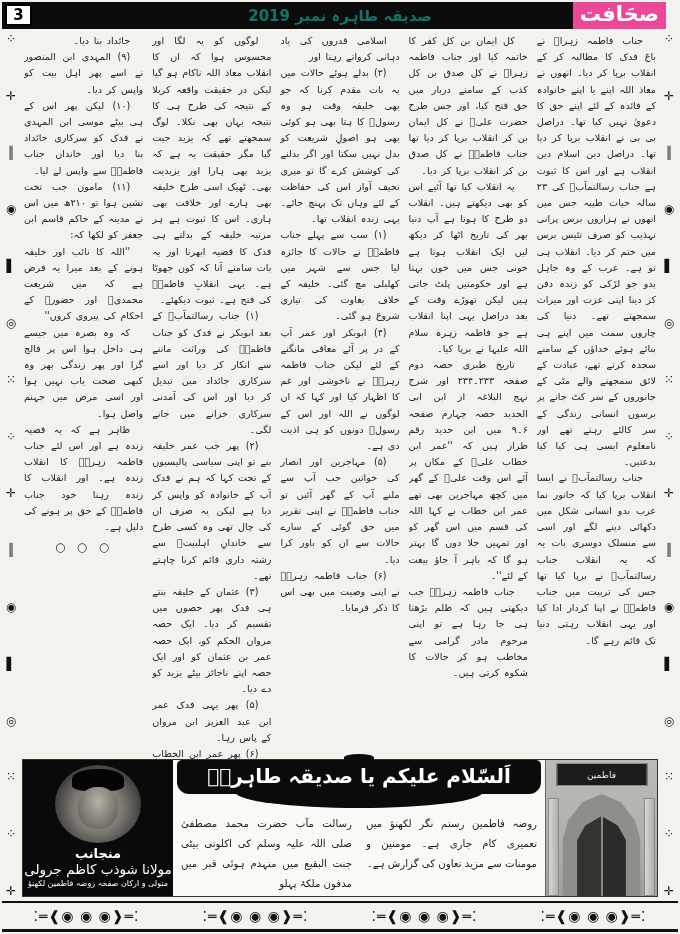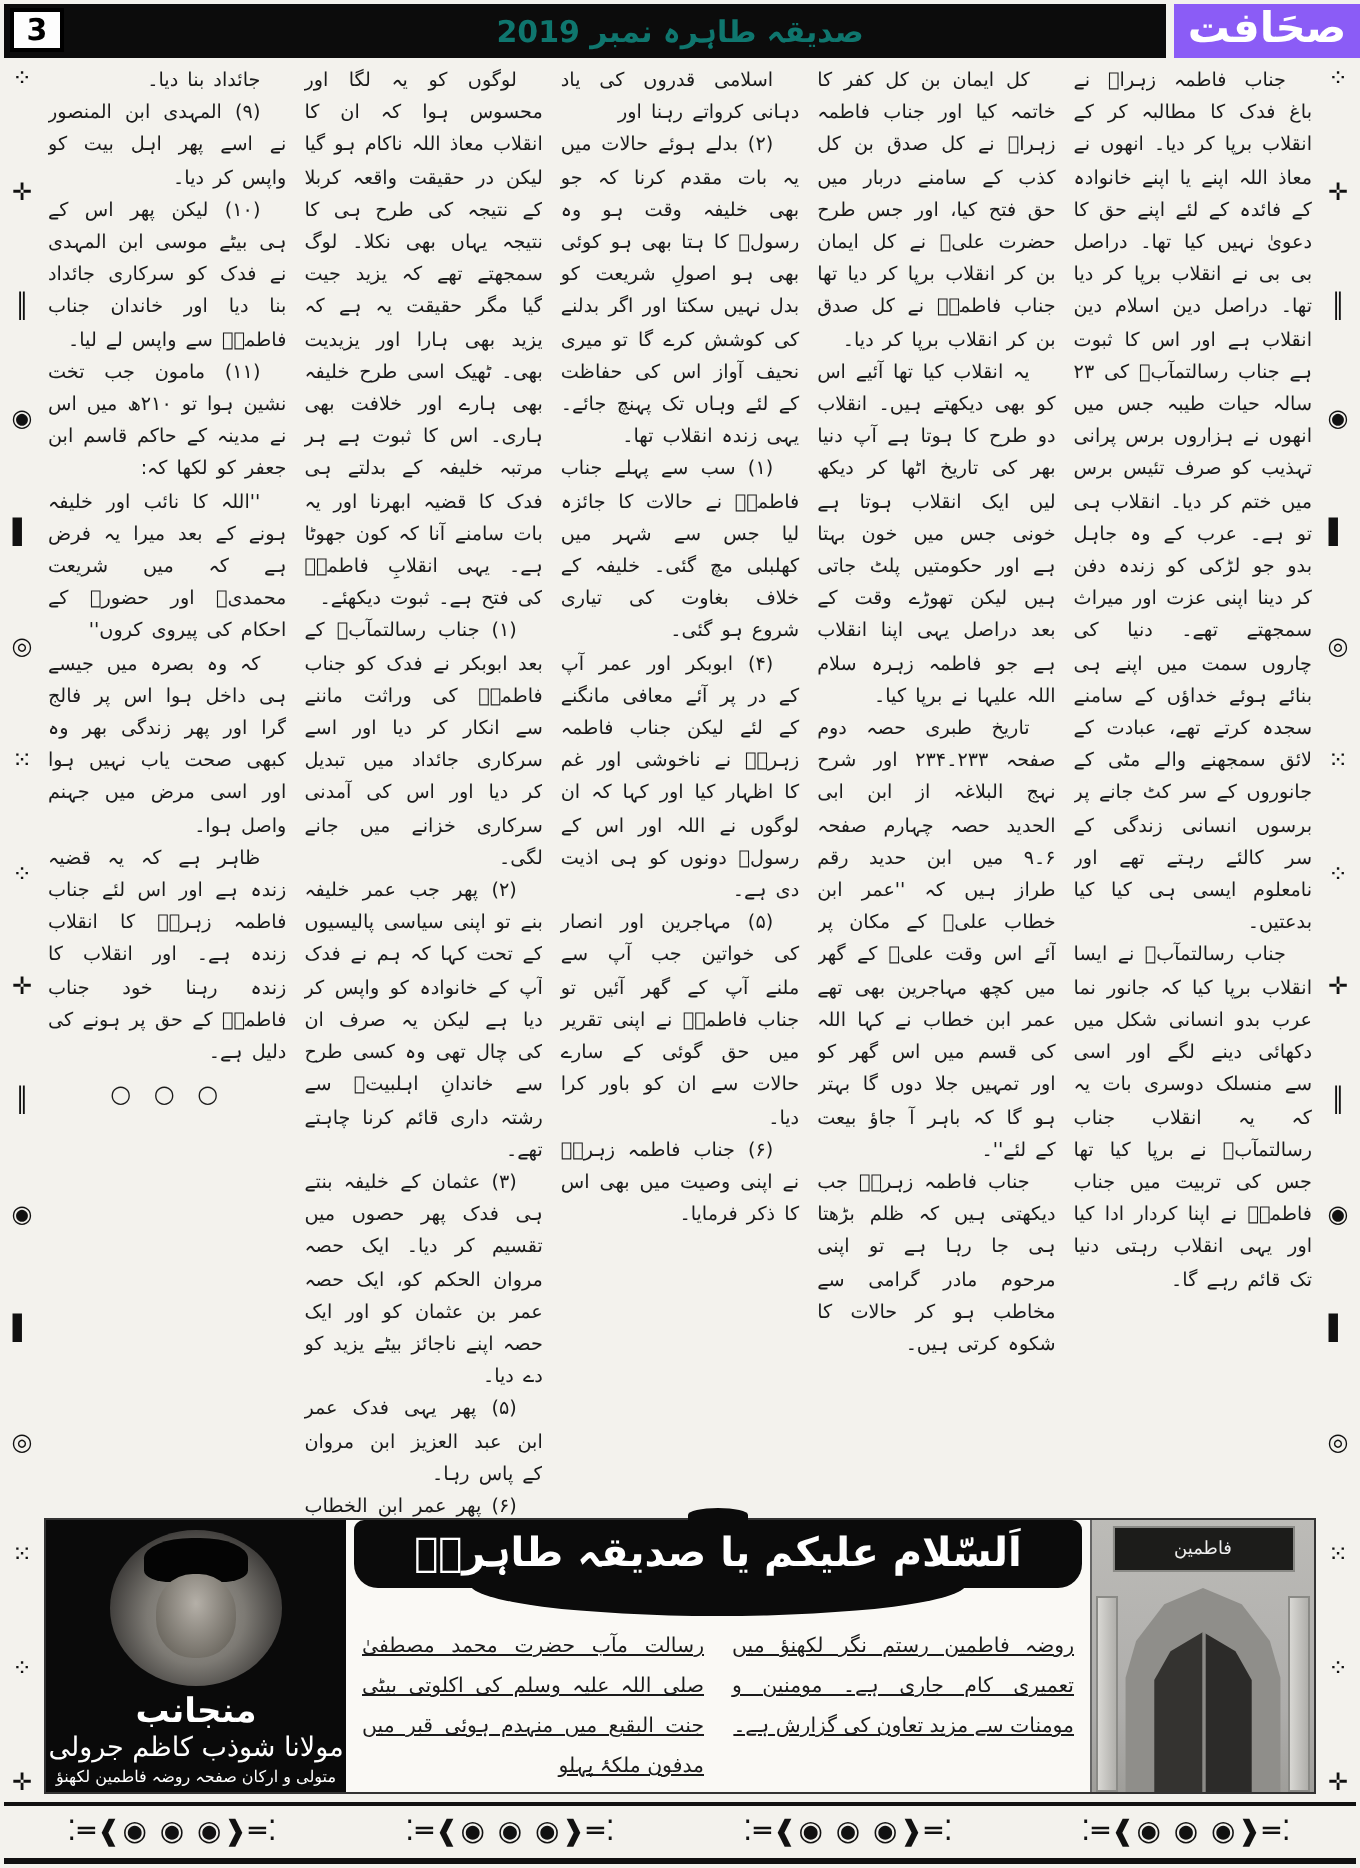--- a/index.html
+++ b/index.html
@@ -9,21 +9,21 @@
     width: 680px; height: 934px;
     margin: 0 auto;
     background: #f3f2ed;
     outline: 1px solid #3a3a3a;
     overflow: hidden;
     font-family: "DejaVu Sans", sans-serif;
     color: #1b1b1b;
   }
   
   .hdr-bar-main { position:absolute; top:2px; left:2px; right:97px; height:27px; background:#0c0c0c; }
-  .hdr-bar-mast { position:absolute; top:2px; right:0; width:93px; height:27px; background:#8b5cf6;
+  .hdr-bar-mast { position:absolute; top:2px; right:14px; width:93px; height:27px; background:#ec4899;
                   display:flex; align-items:center; justify-content:center; }
   .masthead { color:#fff; font-size:21px; font-weight:bold; direction:rtl; line-height:1; padding-bottom:3px; }
   .edition-title { position:absolute; top:2px; left:97px; right:97px; height:27px;
                    display:flex; align-items:center; justify-content:center;
                    color:#0f766e; font-size:15px; font-weight:bold; direction:rtl; }
   .pagenum-box { position:absolute; top:4px; left:5px; width:27px; height:22px;
                  background:#fdfdfd; border:2px solid #000; color:#000;
                  display:flex; align-items:center; justify-content:center;
                  font-size:15px; font-weight:bold; }
   
@@ -46,34 +46,34 @@
   .ad { position:absolute; left:22px; right:22px; bottom:37px; height:138px;
         border:1px solid #333; background:#faf9f5; display:flex; direction:ltr; }
   .photo-box { width:150px; background:#0a0a0a; color:#fff; flex:none;
                display:flex; flex-direction:column; align-items:center; padding:5px 4px 4px; }
   .portrait { width:86px; height:78px; border-radius:50%; position:relative; overflow:hidden; flex:none;
               background: radial-gradient(ellipse at 50% 55%, #a09d97 0%, #7d7a74 40%, #3a3836 75%, #0a0a0a 100%); }
   .portrait .cap { position:absolute; top:4px; left:50%; transform:translateX(-50%);
                    width:52px; height:22px; background:#040404; border-radius:46% 46% 26% 26%; }
   .portrait .face { position:absolute; top:22px; left:50%; transform:translateX(-50%);
                     width:40px; height:42px; background:radial-gradient(ellipse at 50% 35%, #b5b0a8, #6b675f 80%); border-radius:46%; }
-  .cap-line1 { font-size:17px; font-weight:bold; margin-top:3px; direction:rtl; }
+  .cap-line1 { font-size:13px; font-weight:bold; margin-top:3px; direction:rtl; }
   .cap-line2 { font-size:13.5px; font-weight:normal; direction:rtl; white-space:nowrap; }
   .cap-line3 { font-size:8px; direction:rtl; margin-top:2px; white-space:nowrap; }
   .notice { flex:1 1 auto; display:flex; flex-direction:column; align-items:center; padding:0 8px 4px; min-width:0; }
   .banner { position:relative; margin-top:0; background:#0b0b0b; color:#fff;
             font-size:20px; font-weight:bold; direction:rtl; line-height:1.3;
             padding:3px 30px 5px; border-radius:5px 5px 12px 12px; white-space:nowrap; }
   .banner::before { content:""; position:absolute; left:16%; right:16%; bottom:-14px; height:16px;
                     background:#0b0b0b; border-radius:0 0 50% 50% / 0 0 100% 100%; }
   .banner::after { content:""; position:absolute; top:-6px; left:50%; transform:translateX(-50%);
                    width:30px; height:7px; background:#0b0b0b; border-radius:50% 50% 0 0; }
   .notice-text { margin-top:20px; width:100%; flex:1; display:flex; flex-direction:row-reverse; gap:14px;
                  font-size:10.2px; line-height:20px; text-align:justify; direction:rtl; overflow:hidden; }
-  .notice-text .ncol { flex:1 1 0; min-width:0;text-decoration:underline; }
+  .notice-text .ncol { flex:1 1 0; min-width:0; }
   .notice-text p { margin:0; }
   .building { width:112px; flex:none; position:relative; overflow:hidden;
               background:linear-gradient(#bcbbb7, #aeadab 70%, #9f9e9a); border-left:1px solid #666; }
   .building .sign { position:absolute; top:3px; left:50%; transform:translateX(-50%);
                     width:82%; height:23px; background:#1c1c1a; border:1px solid #8a8a86;
                     color:#eee; font-size:9px; display:flex; align-items:center; justify-content:center; direction:rtl; }
   .building .recess { position:absolute; bottom:0; left:50%; transform:translateX(-50%);
                       width:88px; height:102px; background:#8f8e8a;
                       clip-path:polygon(50% 0%,72% 8%,88% 26%,94% 44%,94% 100%,6% 100%,6% 44%,12% 26%,28% 8%); }
   .building .door { position:absolute; bottom:0; left:50%; transform:translateX(-50%);

